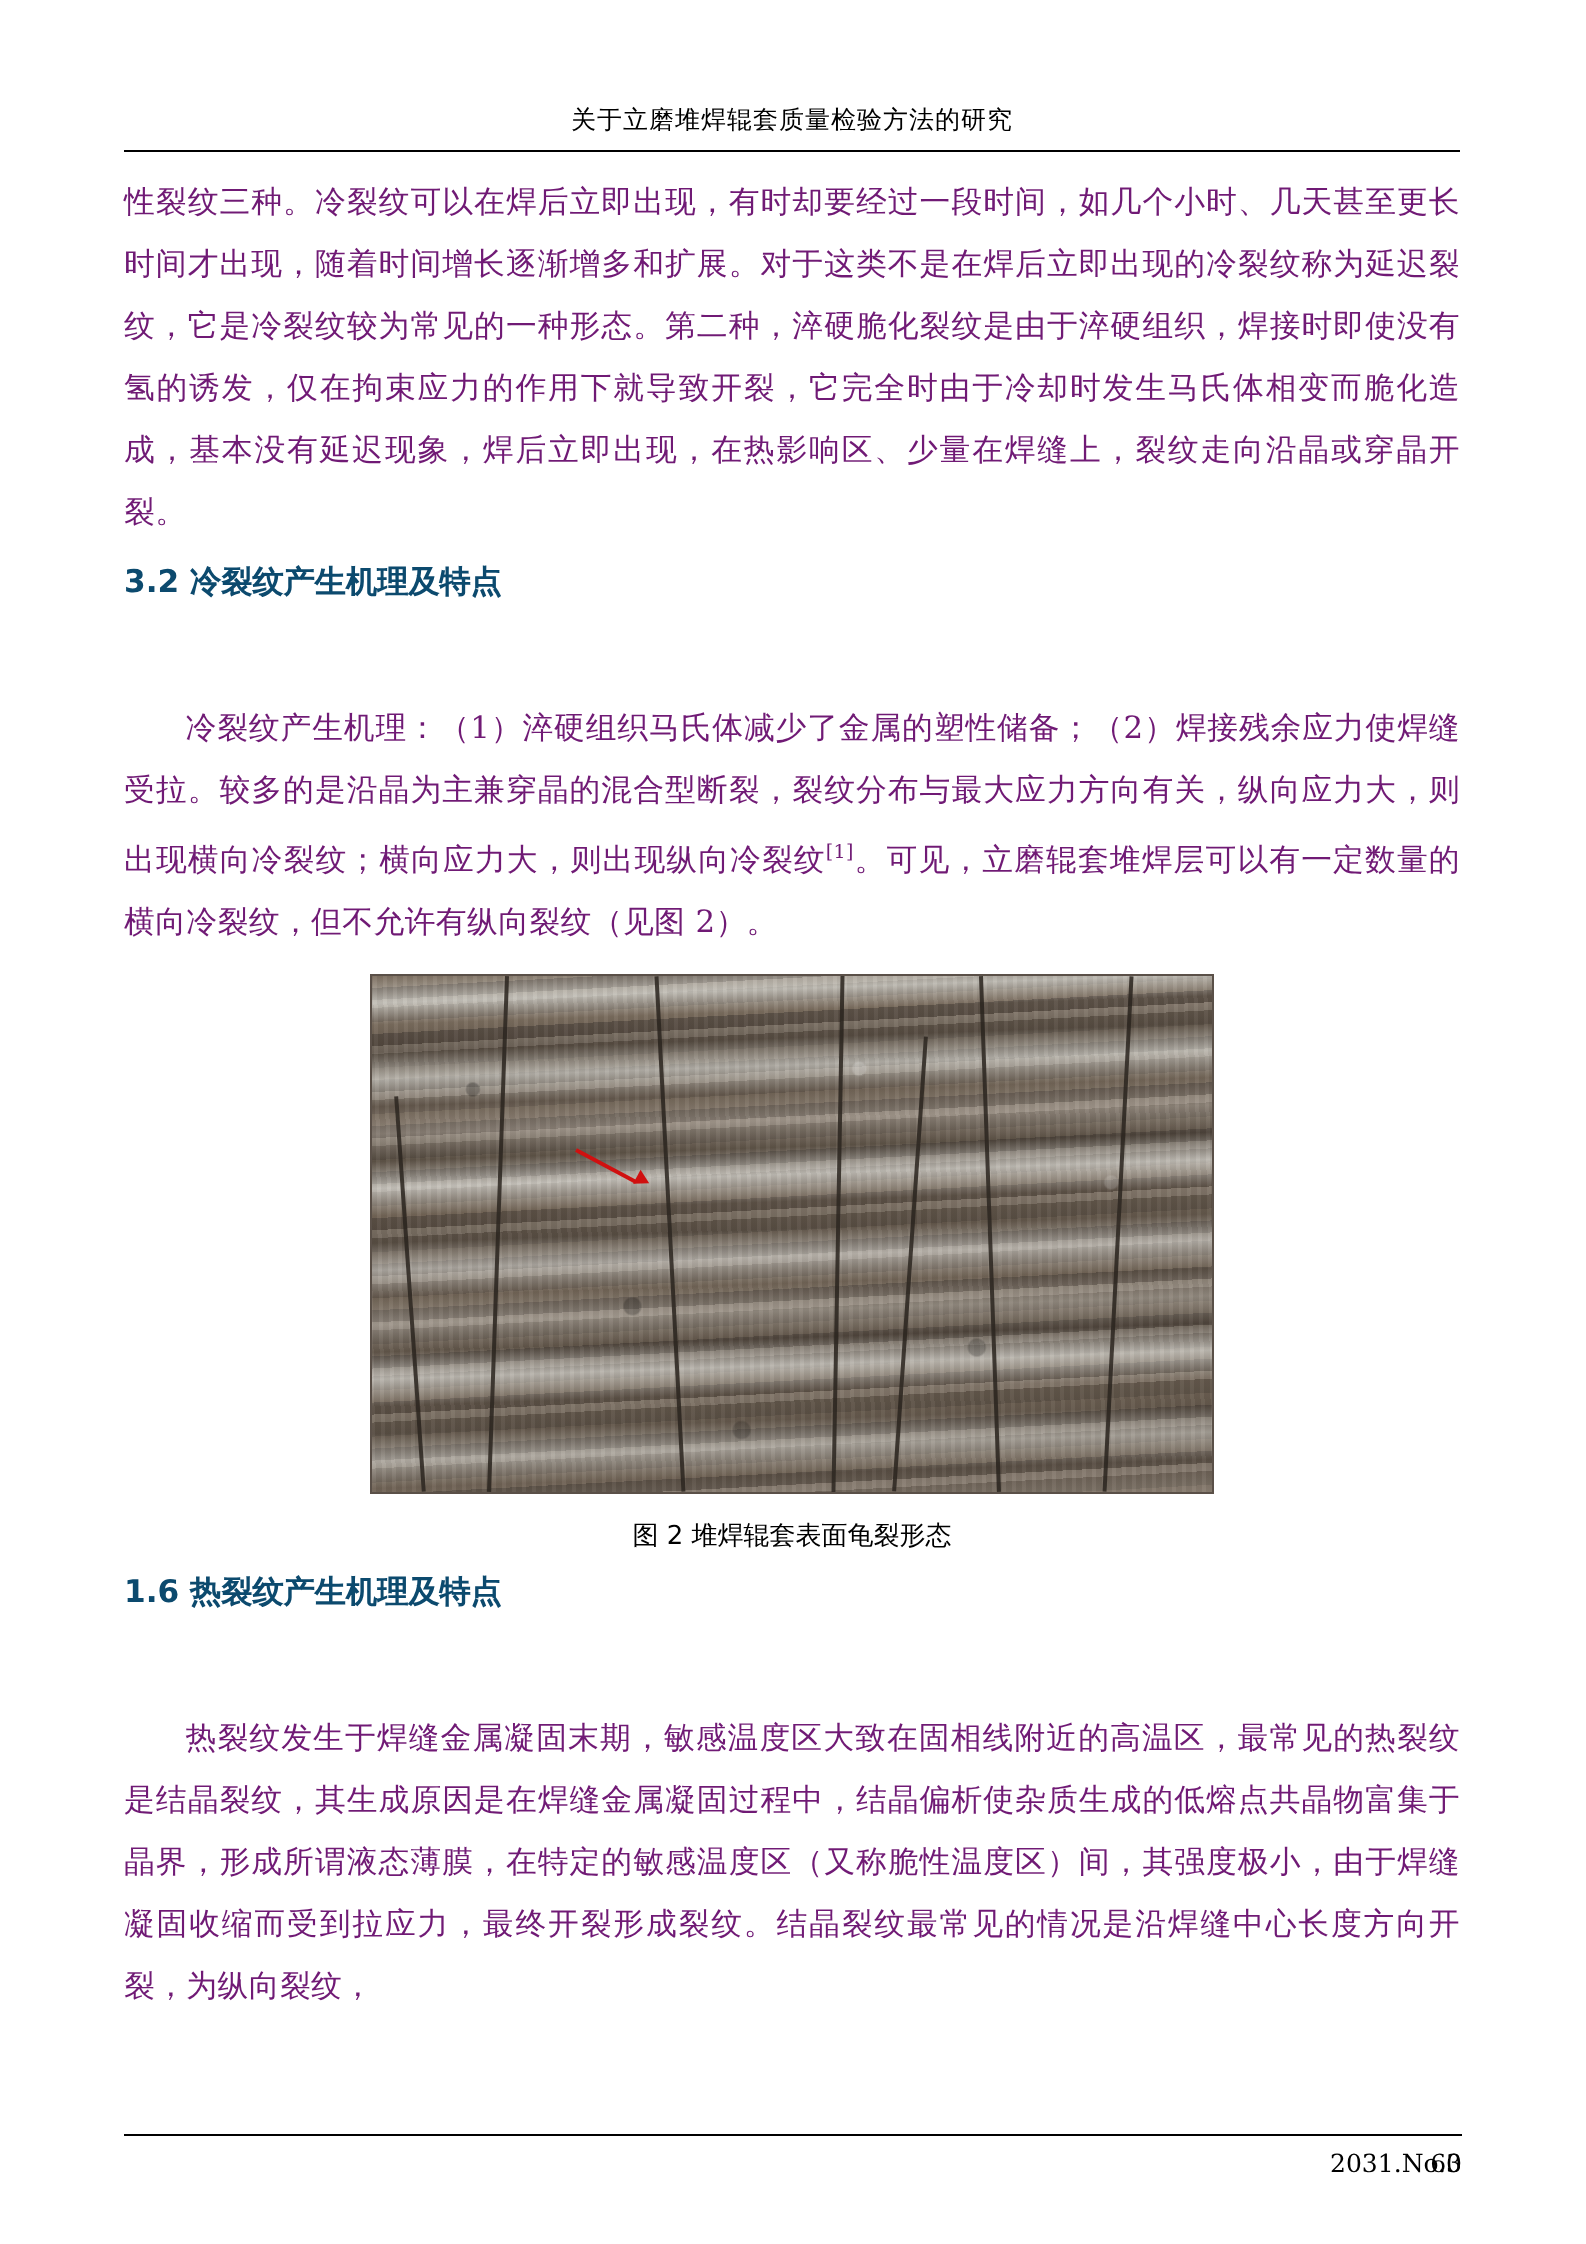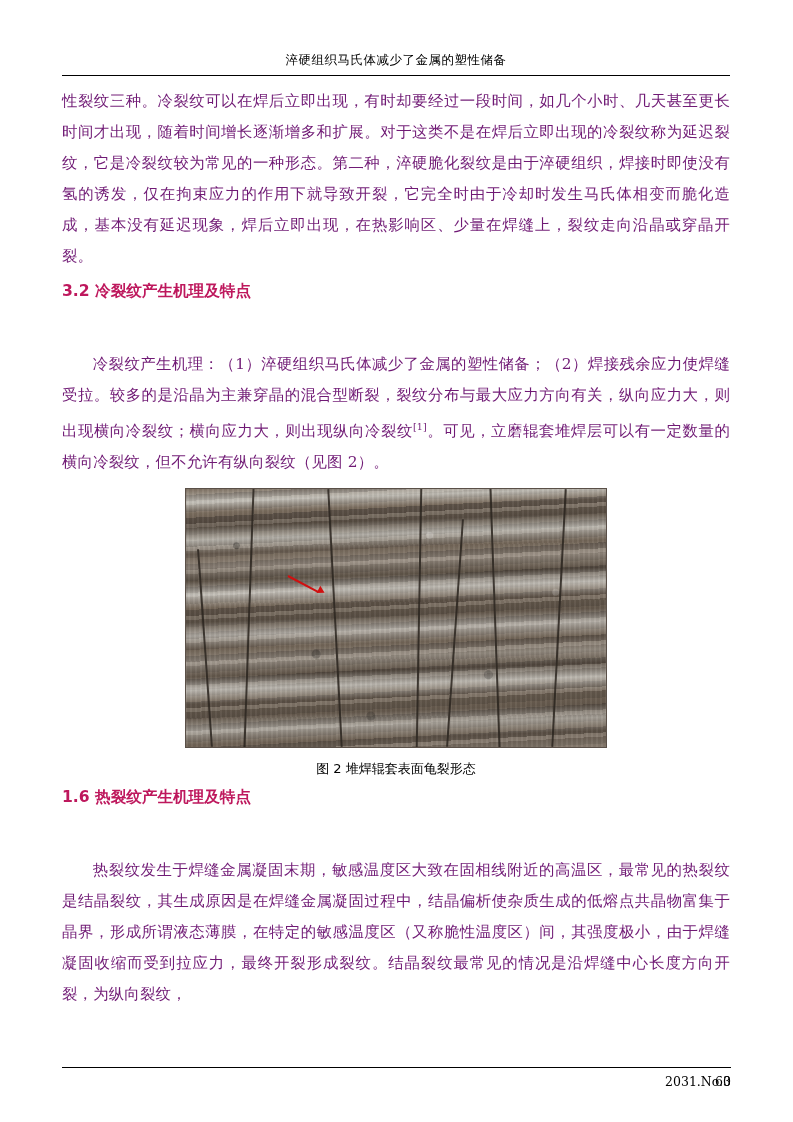--- a/index.html
+++ b/index.html
@@ -48,21 +48,21 @@
   p.indent {
     text-indent: 2em;
     margin-top: 42px;
   }
   h3.section {
     font-size: 15.6px;
     line-height: 31px;
     margin: 4px 0 0 0;
     font-weight: bold;
     font-family: "DejaVu Sans", "Liberation Sans", sans-serif;
-    color: #be185d;
+    color: #0c4a6e;
   }
   .sup {
     font-size: 9.5px;
     vertical-align: super;
   }
   .figure-wrap {
     margin: 10px 0 0 0;
     text-align: center;
   }
   .figure-img {
@@ -185,21 +185,21 @@
     top: 0;
   }
 </style>
 </head>
 <body>
 
 <div class="page">
 
   <div class="content">
 
-    <div class="running-head">淬硬组织马氏体减少了金属的塑性储备</div>
+    <div class="running-head">关于立磨堆焊辊套质量检验方法的研究</div>
     <div class="rule-top"></div>
 
     <p class="body">性裂纹三种。冷裂纹可以在焊后立即出现，有时却要经过一段时间，如几个小时、几天甚至更长时间才出现，随着时间增长逐渐增多和扩展。对于这类不是在焊后立即出现的冷裂纹称为延迟裂纹，它是冷裂纹较为常见的一种形态。第二种，淬硬脆化裂纹是由于淬硬组织，焊接时即使没有氢的诱发，仅在拘束应力的作用下就导致开裂，它完全时由于冷却时发生马氏体相变而脆化造成，基本没有延迟现象，焊后立即出现，在热影响区、少量在焊缝上，裂纹走向沿晶或穿晶开裂。</p>
 
     <h3 class="section">3.2  冷裂纹产生机理及特点</h3>
 
     <p class="body indent"><span>冷裂纹产生机理：（1）淬硬组织马氏体减少了金属的塑性储备；（2）焊接残余应力使焊缝受拉。较多的是沿晶为主兼穿晶的混合型断裂，裂纹分布与最大应力方向有关，纵向应力大，则出现横向冷裂纹；横向应力大，则出现纵向冷裂纹</span><span class="sup">[1]</span><span>。可见，立磨辊套堆焊层可以有一定数量的横向冷裂纹，但不允许有纵向裂纹（见图 2）。</span></p>
 
     <div class="figure-wrap">
       <div class="figure-img">

